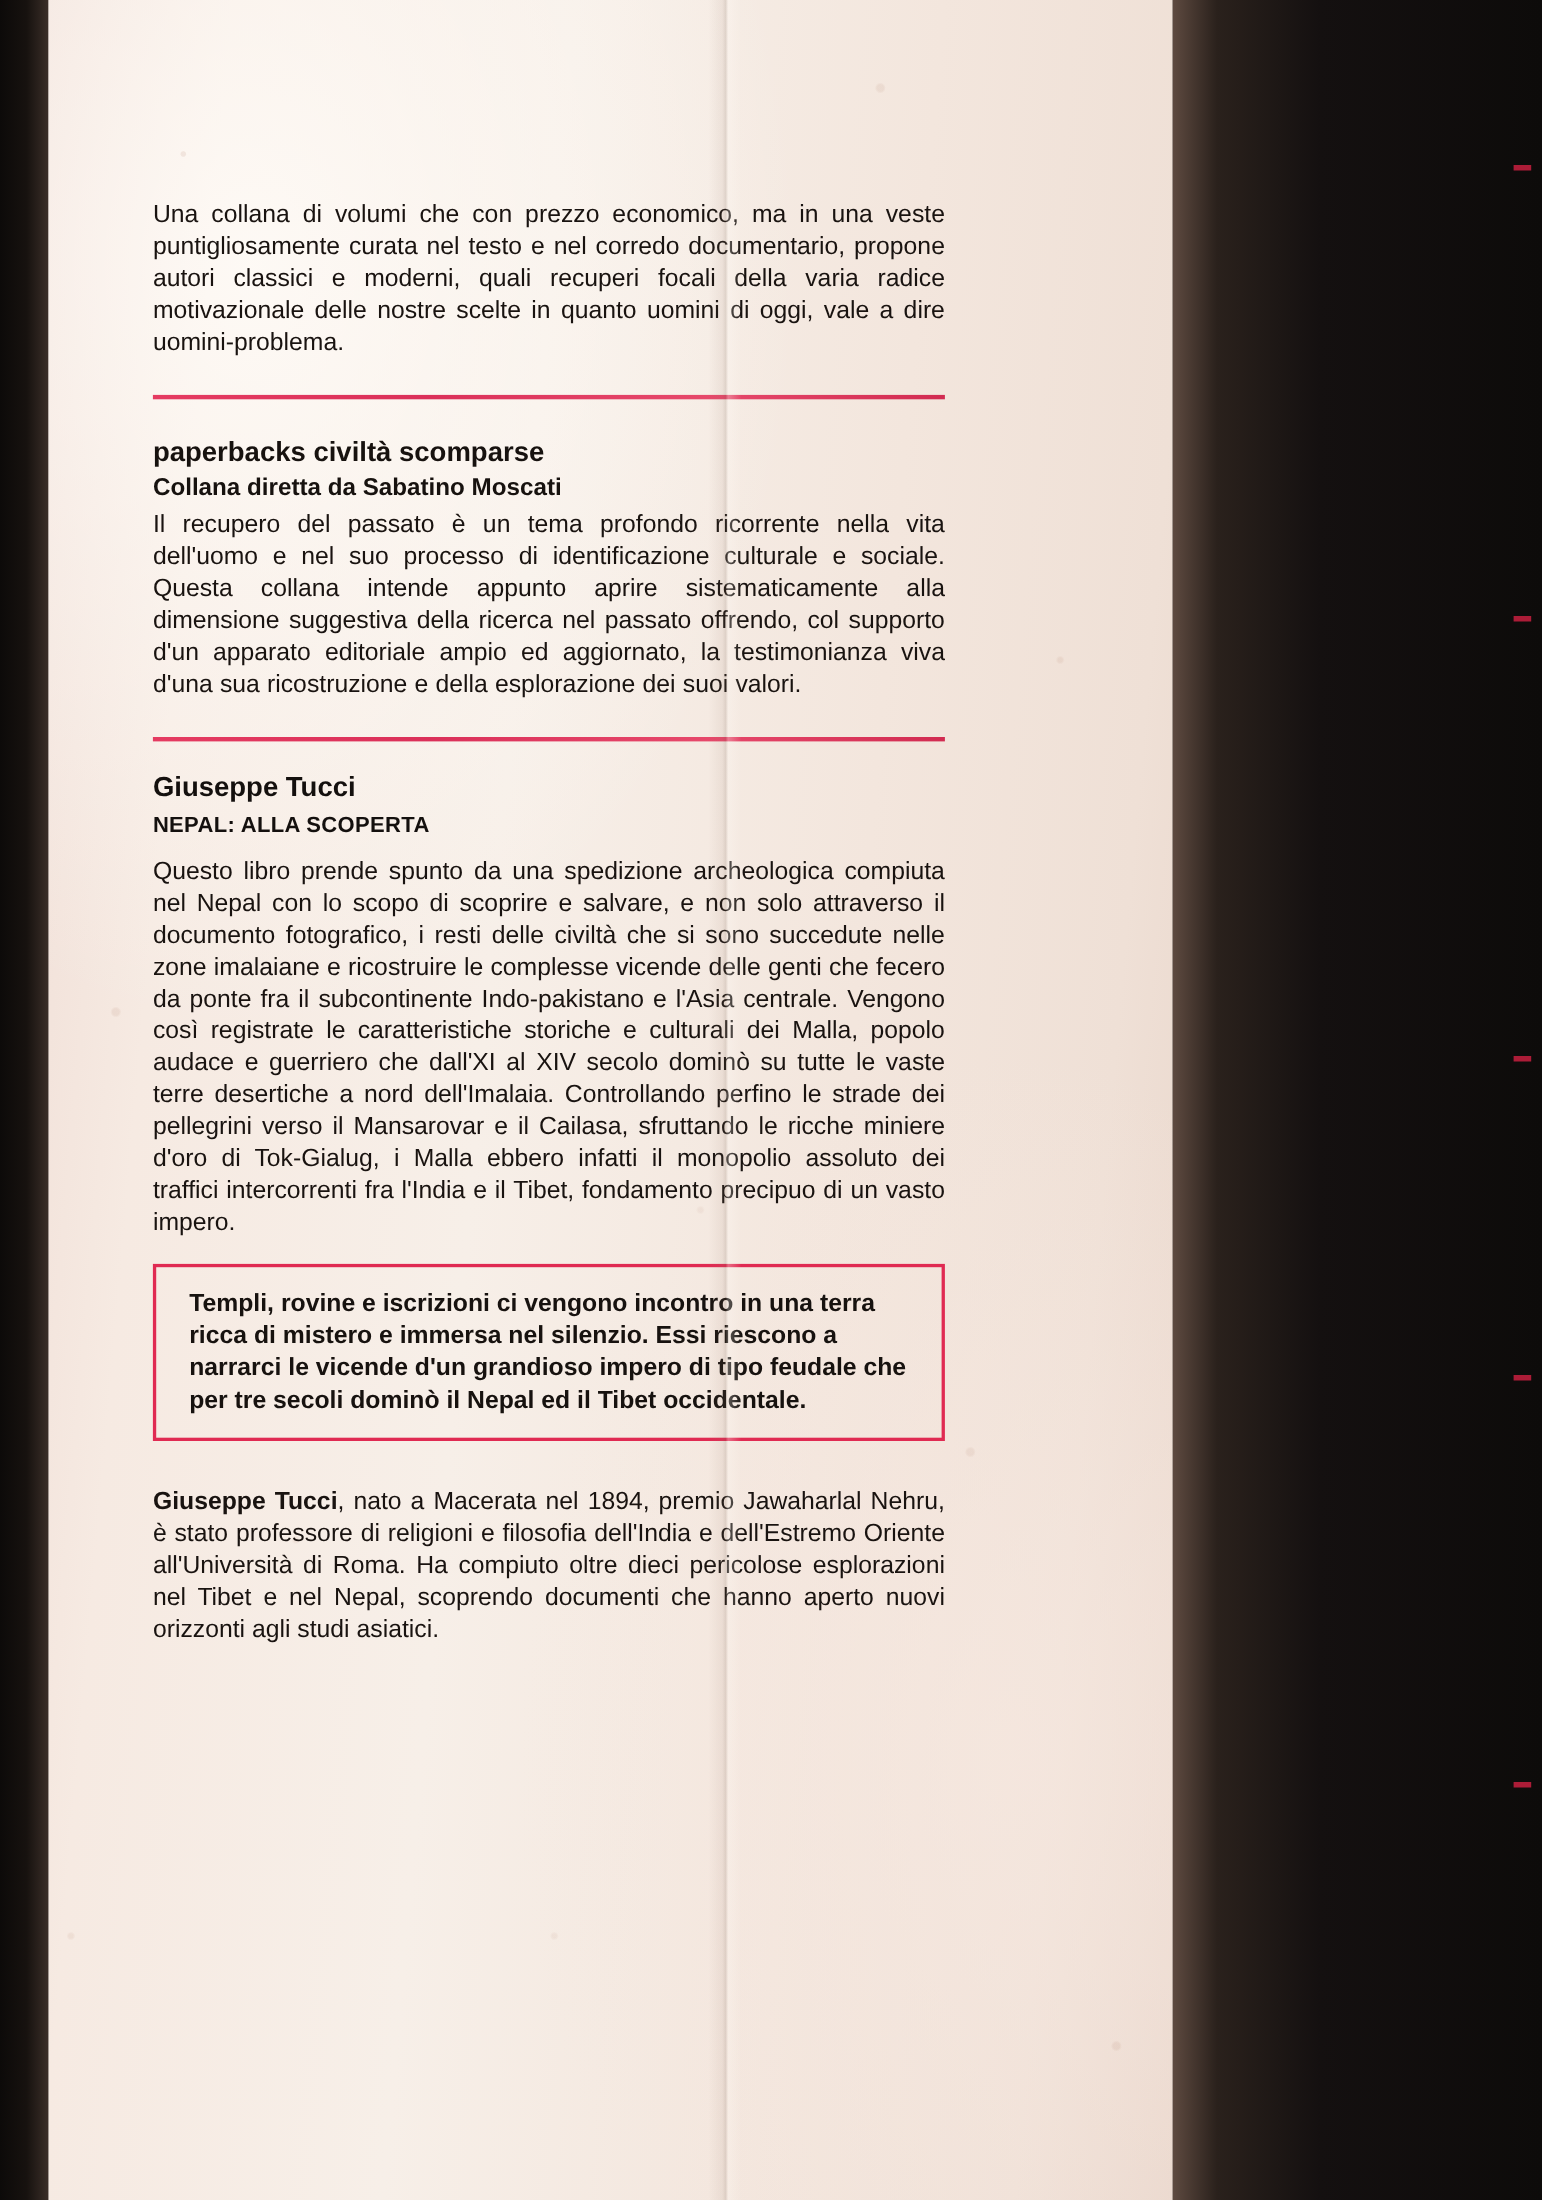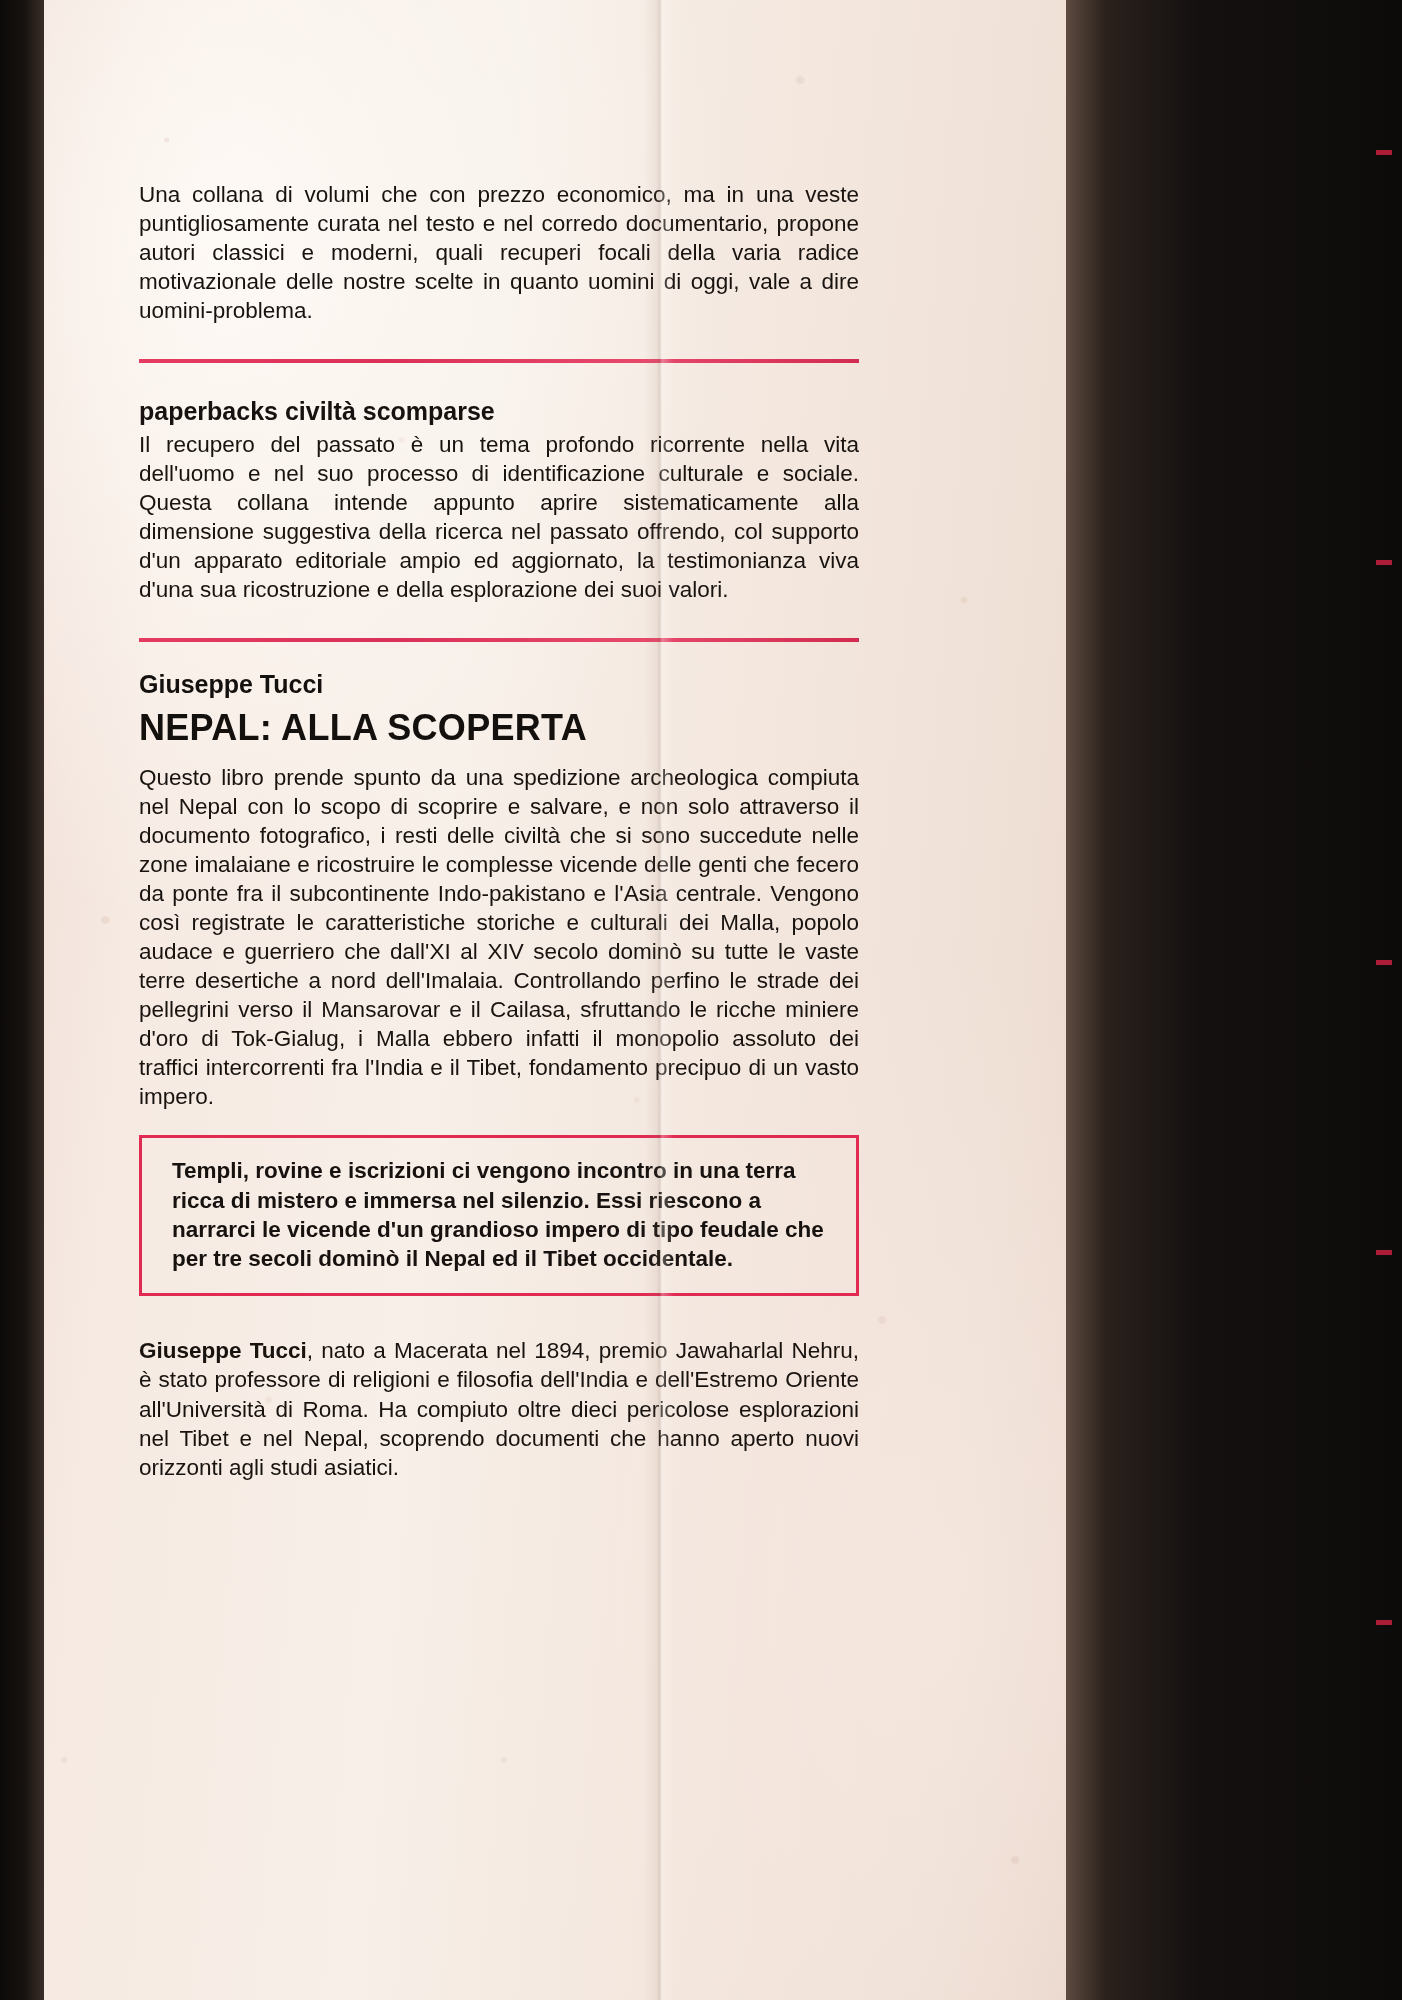--- a/index.html
+++ b/index.html
@@ -127,21 +127,21 @@
     opacity: 0.92;
   }
 
   .author-name {
     font-size: 25px;
     font-weight: bold;
     color: #14100e;
     margin: 0 0 8px 0;
   }
   .book-title {
-    font-size: 36px;
+    font-size: 20px;
     font-weight: bold;
     color: #14100e;
     line-height: 1.17;
     letter-spacing: 0.3px;
     margin: 0 0 14px 0;
   }
 
   .quote-box {
     border: 3px solid #e02a52;
     padding: 18px 22px 20px 30px;
@@ -191,20 +191,21 @@
 
 
       <p class="body-text">Una collana di volumi che con prezzo economico, ma in una veste puntigliosamente curata nel testo e nel corredo documentario, propone autori classici e moderni, quali recuperi focali della varia radice motivazionale delle nostre scelte in quanto uomini di oggi, vale a dire uomini-problema.</p>
 
       <div class="sp-34"></div>
       <hr class="rule">
       <div class="sp-34"></div>
 
       <h2 class="sub-title" style="font-size:25px;">paperbacks civiltà scomparse</h2>
 
+      <div class="sub-title" style="margin-bottom:6px;">Collana diretta da Sabatino Moscati</div>
 
       <p class="body-text">Il recupero del passato è un tema profondo ricorrente nella vita dell'uomo e nel suo processo di identificazione culturale e sociale. Questa collana intende appunto aprire sistematicamente alla dimensione suggestiva della ricerca nel passato offrendo, col supporto d'un apparato editoriale ampio ed aggiornato, la testimonianza viva d'una sua ricostruzione e della esplorazione dei suoi valori.</p>
 
       <div class="sp-34"></div>
       <hr class="rule">
       <div class="sp-28"></div>
 
       <div class="author-name">Giuseppe Tucci</div>
 
       <div class="book-title">

